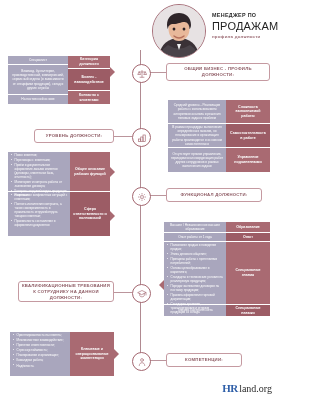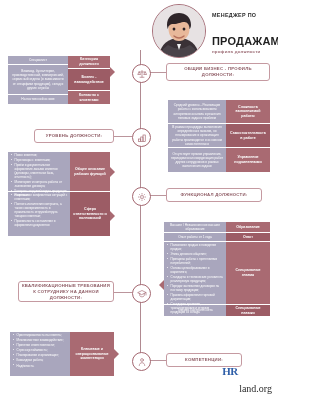--- a/index.html
+++ b/index.html
@@ -19,22 +19,22 @@
     border-radius:50%;border:1.5px solid #a8707a;overflow:hidden;
     background:#d9d2d4;
   }
   .photo svg{display:block;width:100%;height:100%;}
   .title-wrap{position:absolute;left:212px;top:12px;width:66px;}
   .title-small{
     font-size:5.4px;font-weight:bold;letter-spacing:.3px;
     color:#2e2e2e;line-height:7px;white-space:nowrap;
   }
   .title-big{
-    font-size:11px;font-weight:bold;letter-spacing:.2px;
-    color:#1f1f1f;line-height:12px;white-space:nowrap;margin-top:16px;
+    font-size:11px;font-weight:normal;letter-spacing:.2px;
+    color:#1f1f1f;line-height:12px;white-space:nowrap;margin-top:1px;
   }
   .title-sub{
     font-size:4.4px;font-weight:bold;color:#9c6b74;margin-top:2px;
     letter-spacing:.2px;white-space:nowrap;
   }
 
   
   .spine{
     position:absolute;left:140px;top:50px;width:1.2px;height:318px;
     background:#b08a91;
@@ -98,21 +98,21 @@
     border-top:5px solid transparent;border-bottom:5px solid transparent;
     border-left:5px solid #a96a72;z-index:3;
   }
   .arrow.left{
     border-left:none;border-right:5px solid #a96a72;
   }
 
   
   .logo{
     position:absolute;right:6px;bottom:6px;
-    display:flex;align-items:center;
+    display:flex;align-items:flex-end;
   }
   .logo .hr{
     font-family:"Liberation Serif","DejaVu Serif",serif;
     font-weight:bold;font-size:11px;color:#2f5fa8;letter-spacing:-.5px;
   }
   .logo .rest{
     font-family:"Liberation Serif","DejaVu Serif",serif;
     font-size:10px;color:#2b2b2b;margin-left:1.5px;margin-top:36px;
   }
 </style>

